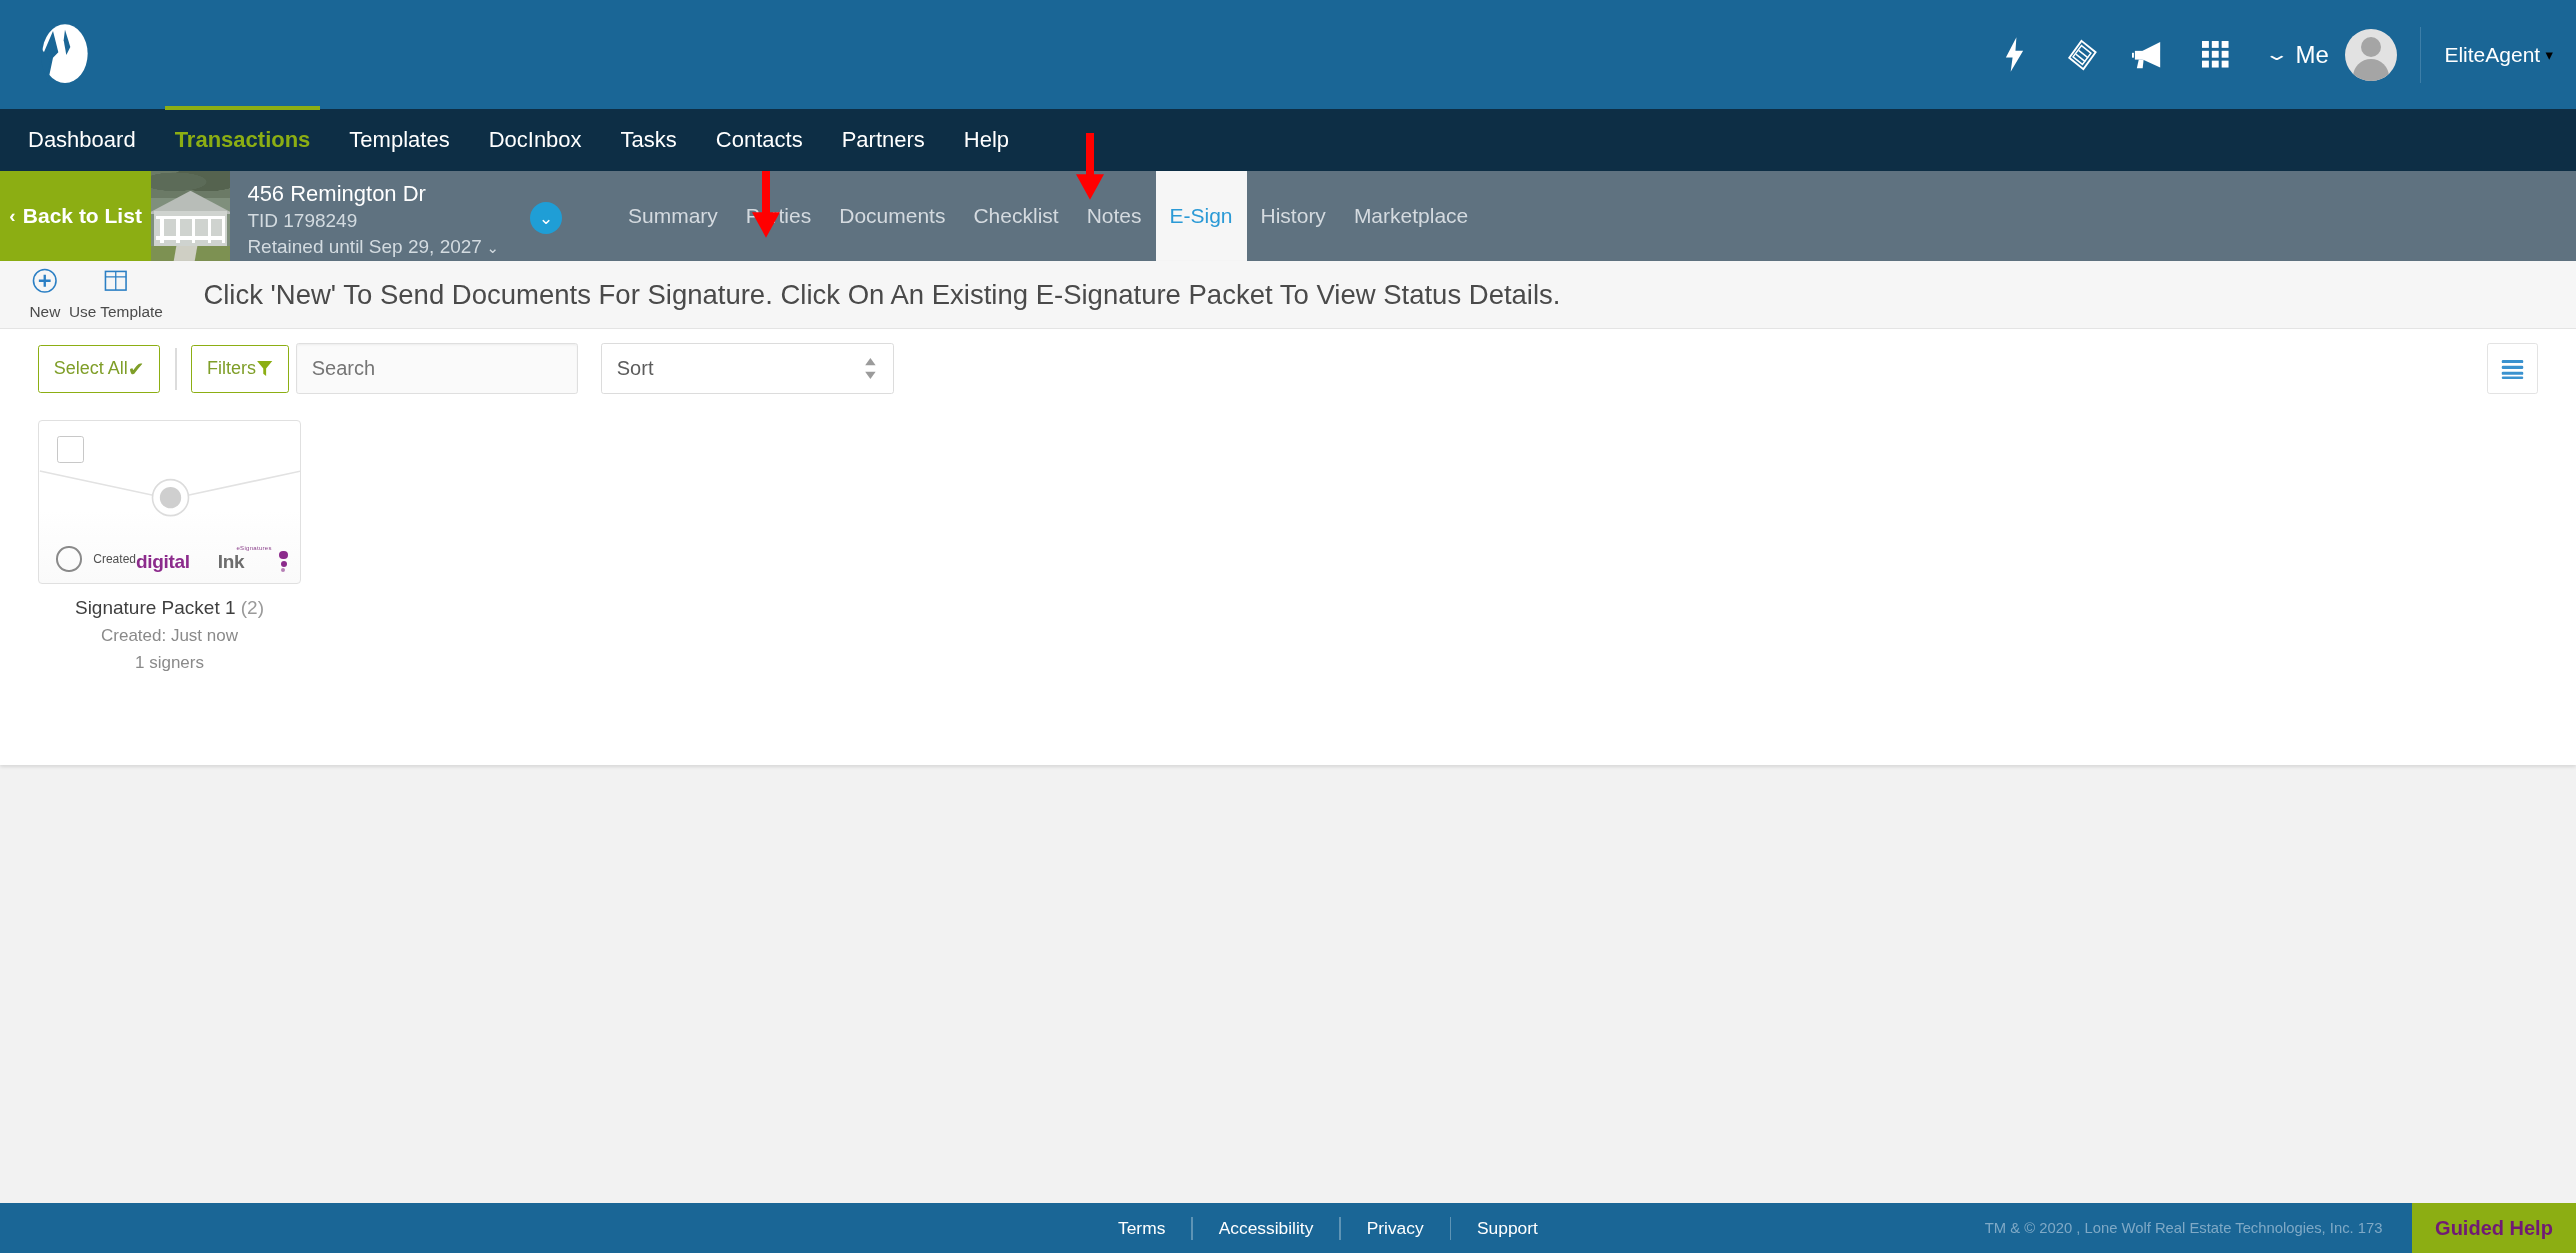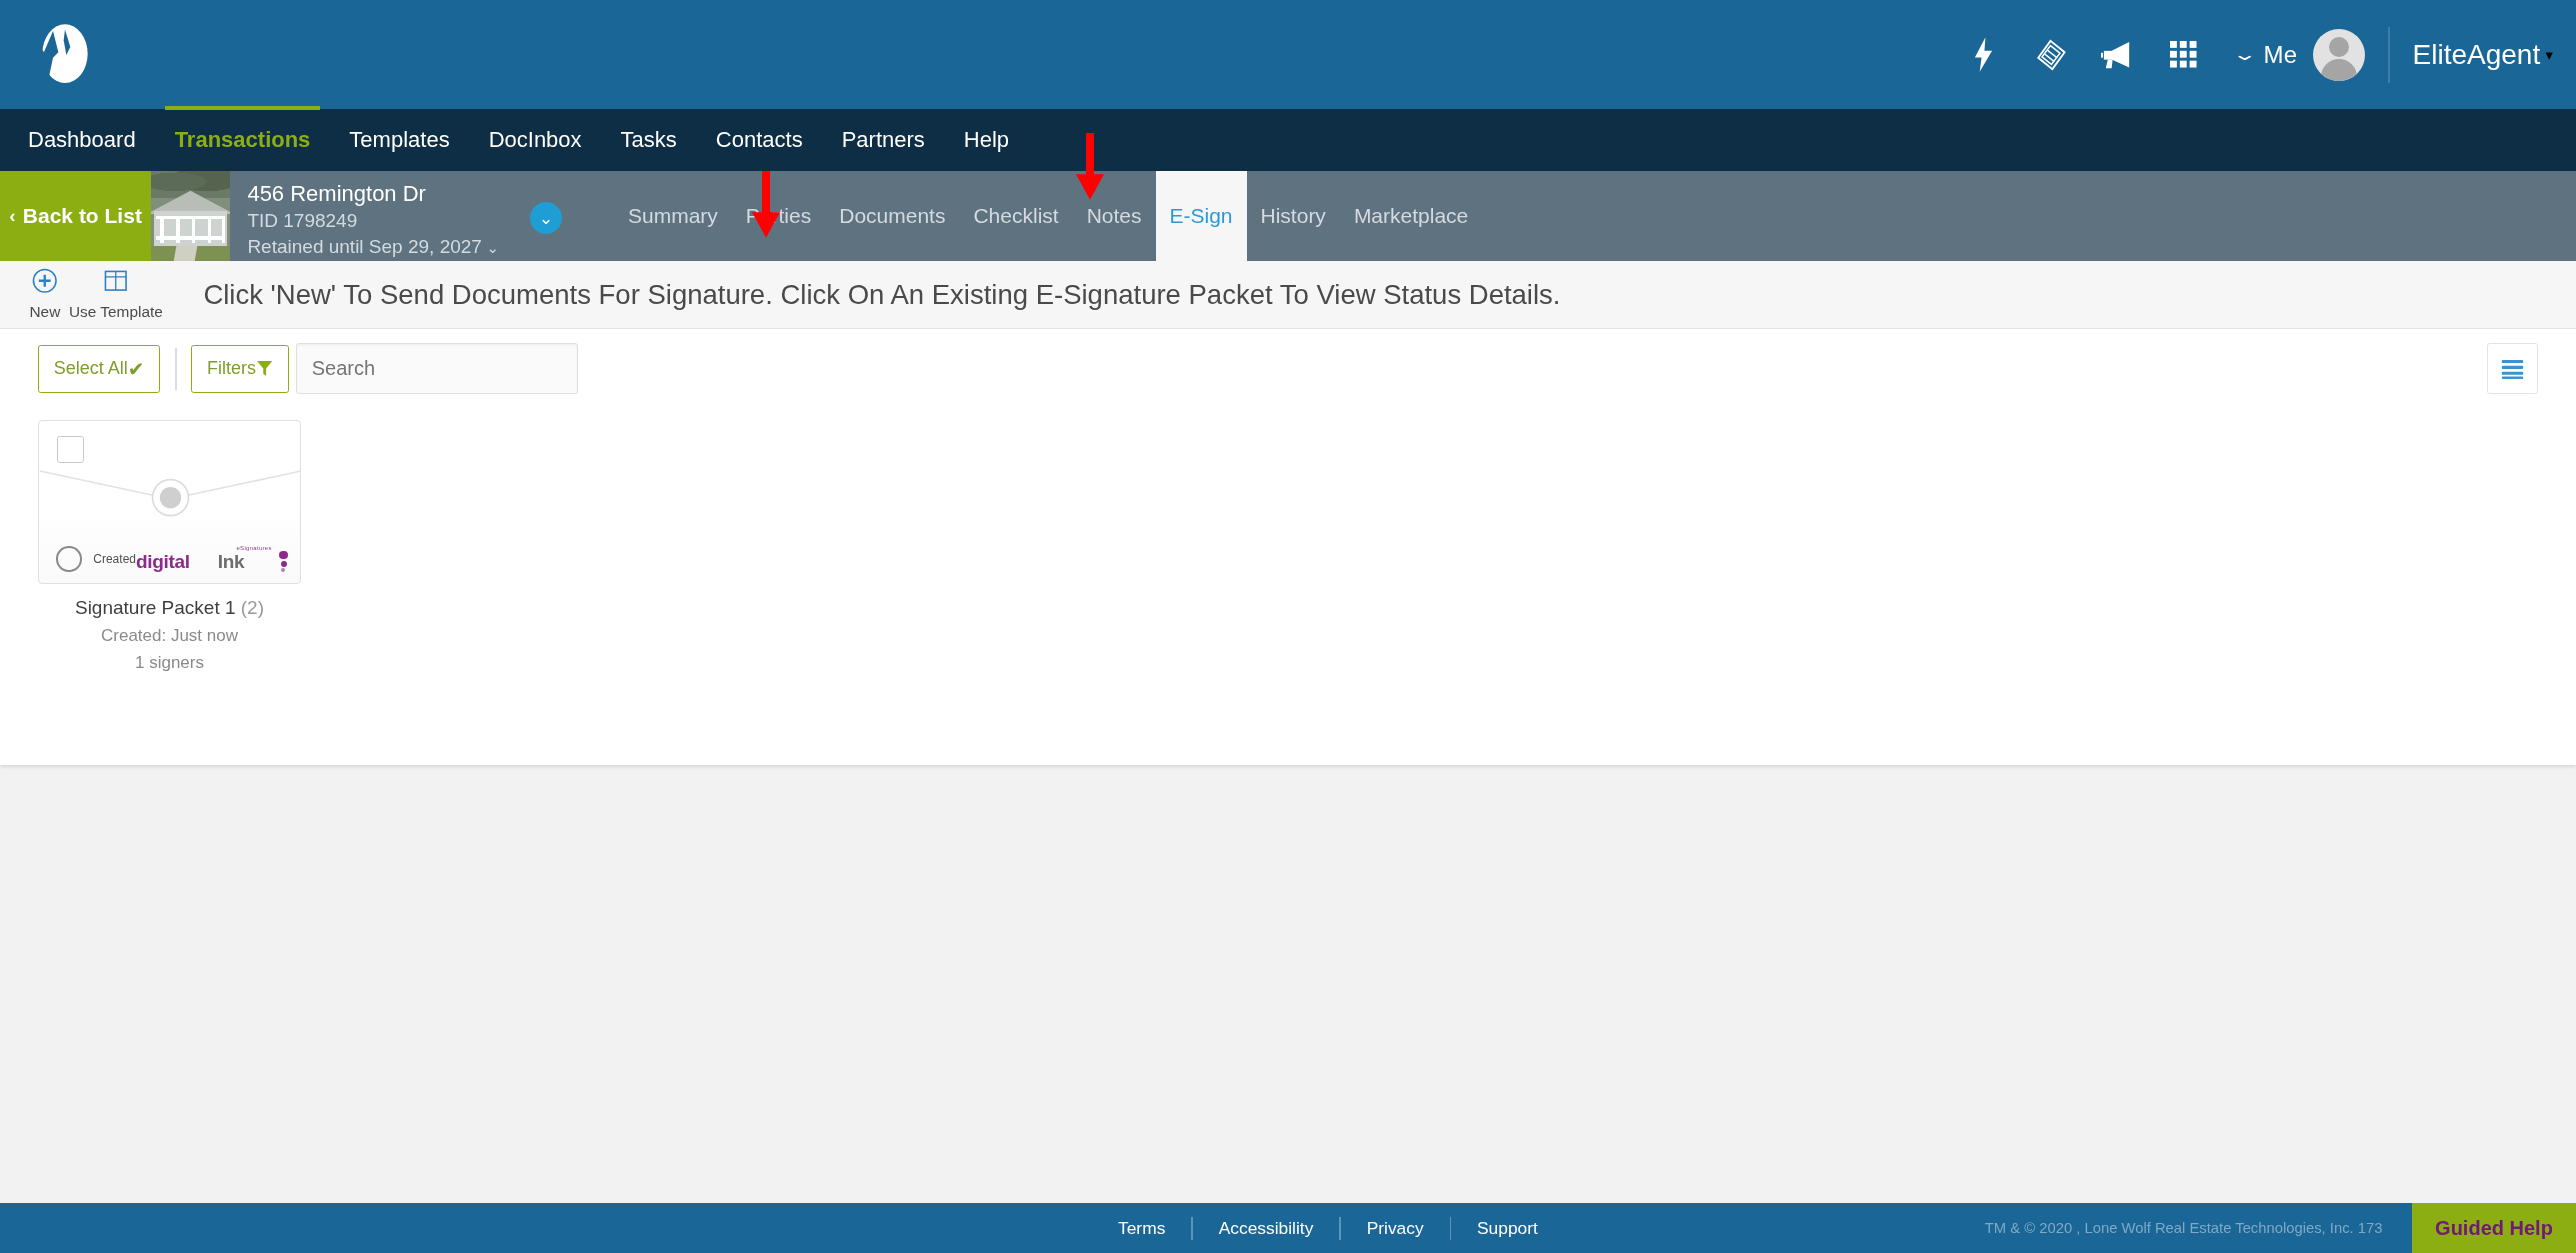--- a/index.html
+++ b/index.html
@@ -53,21 +53,21 @@
   .avatar::after {
     content: ""; position: absolute; left: 50%; top: 30px;
     width: 36px; height: 35px; border-radius: 18px 18px 0 0;
     background: #a5a5a5; transform: translateX(-50%);
   }
   .vdivider {
     width: 1.3px; height: 56px; background: #3d7ea8;
     margin: 0 23px;
   }
   .elite-label {
-    color: #ffffff; font-size: 28px; white-space: nowrap; text-align: center;
+    color: #ffffff; font-size: 21px; white-space: nowrap; text-align: center;
   }
   .elite-caret { font-size: 14.8px; margin-left: 5.4px; }
 
   
   .mainnav {
     position: absolute; top: 109px; left: 0;
     width: 2576px; height: 62px;
     background: #0e2f४6;
     background: #0d2e45;
     display: flex; align-items: center;
@@ -405,20 +405,27 @@
       <span style="font-size:20px;">✔</span>
     </div>
     <div class="bar-divider"></div>
     <div class="btn-outline">
       <span>Filters</span>
       <svg width="17.4" height="19" viewBox="0 0 18 20">
         <path d="M1 2 H17 L10.5 10 V18 L7.5 15.5 V10 Z" fill="#8cae13"></path>
       </svg>
     </div>
     <input class="search-input" type="text" placeholder="Search" style="">
+    <div class="sort-select">
+      <span>Sort</span>
+      <svg width="14.8" height="23" viewBox="0 0 14 22">
+        <path d="M7 1 L12 8 L2 8 Z" fill="#9b9b9b"></path>
+        <path d="M7 21 L12 14 L2 14 Z" fill="#9b9b9b"></path>
+      </svg>
+    </div>
     <div class="listview-btn">
       <svg width="27" height="21.5" viewBox="0 0 26 22">
         <g fill="#3a92cf">
           <rect x="2" y="2" width="22" height="3.2" rx="1.2"></rect>
           <rect x="2" y="8" width="22" height="3.2" rx="1.2"></rect>
           <rect x="2" y="14" width="22" height="3.2" rx="1.2"></rect>
           <rect x="2" y="19" width="22" height="2.4" rx="1.2"></rect>
         </g>
       </svg>
     </div>

